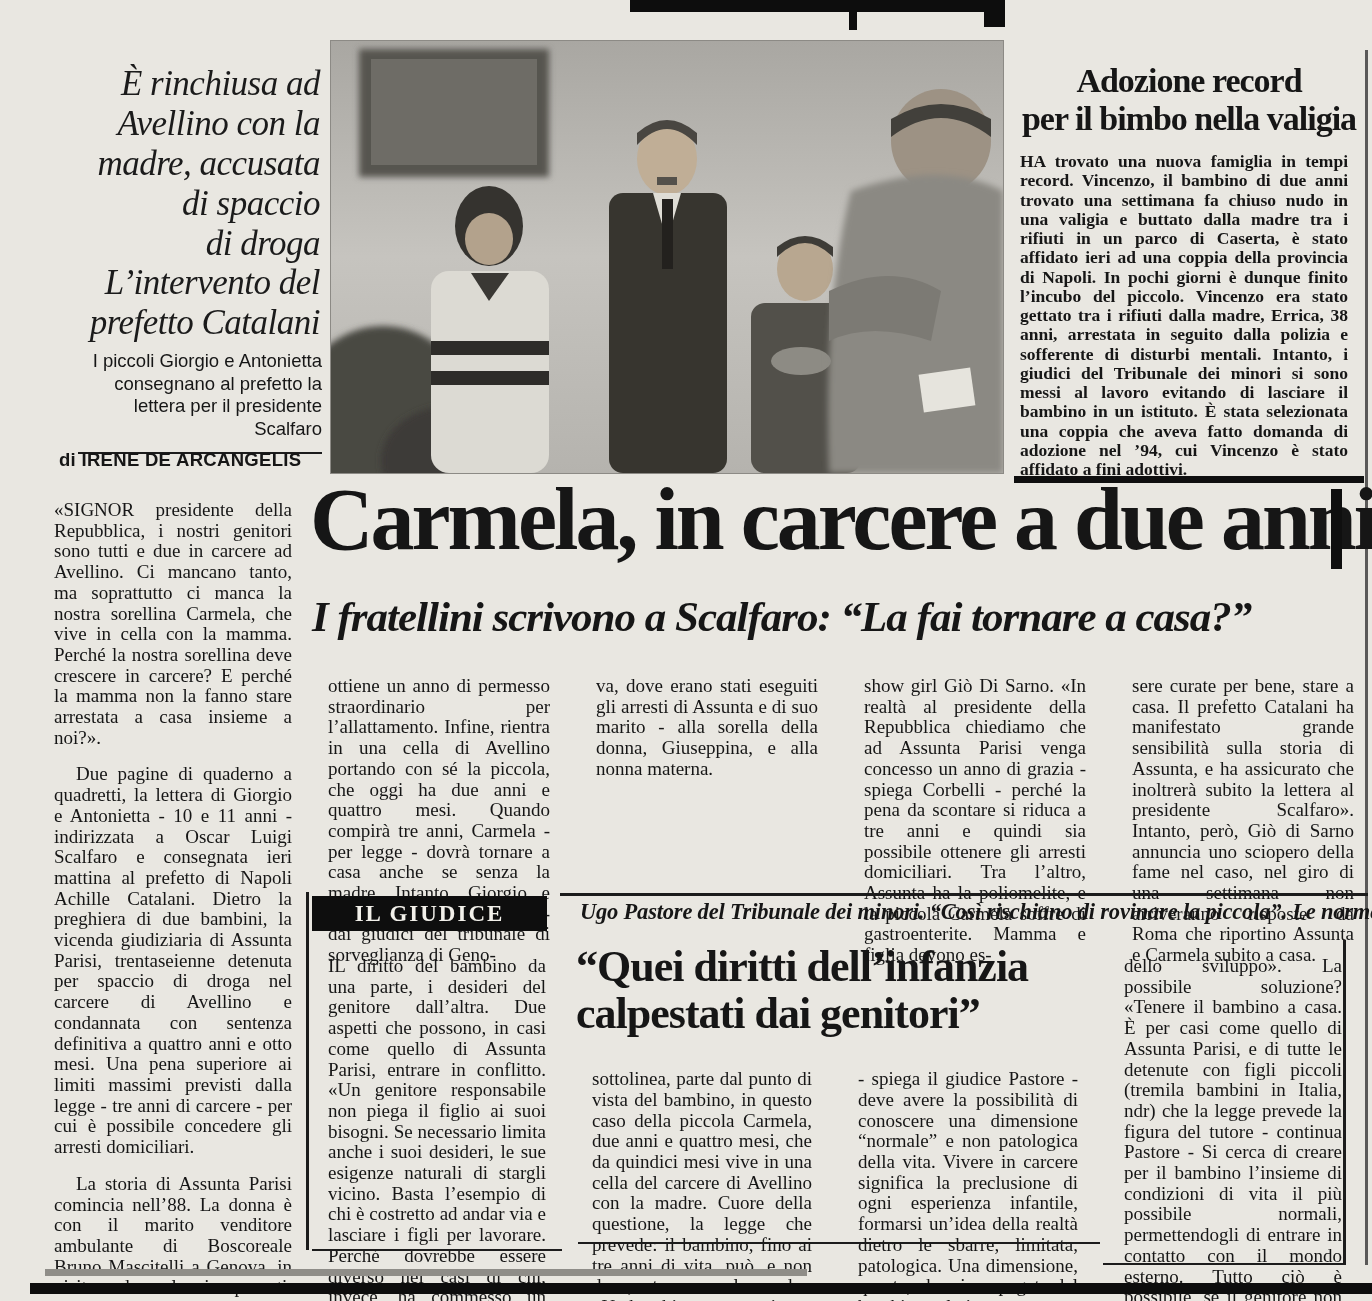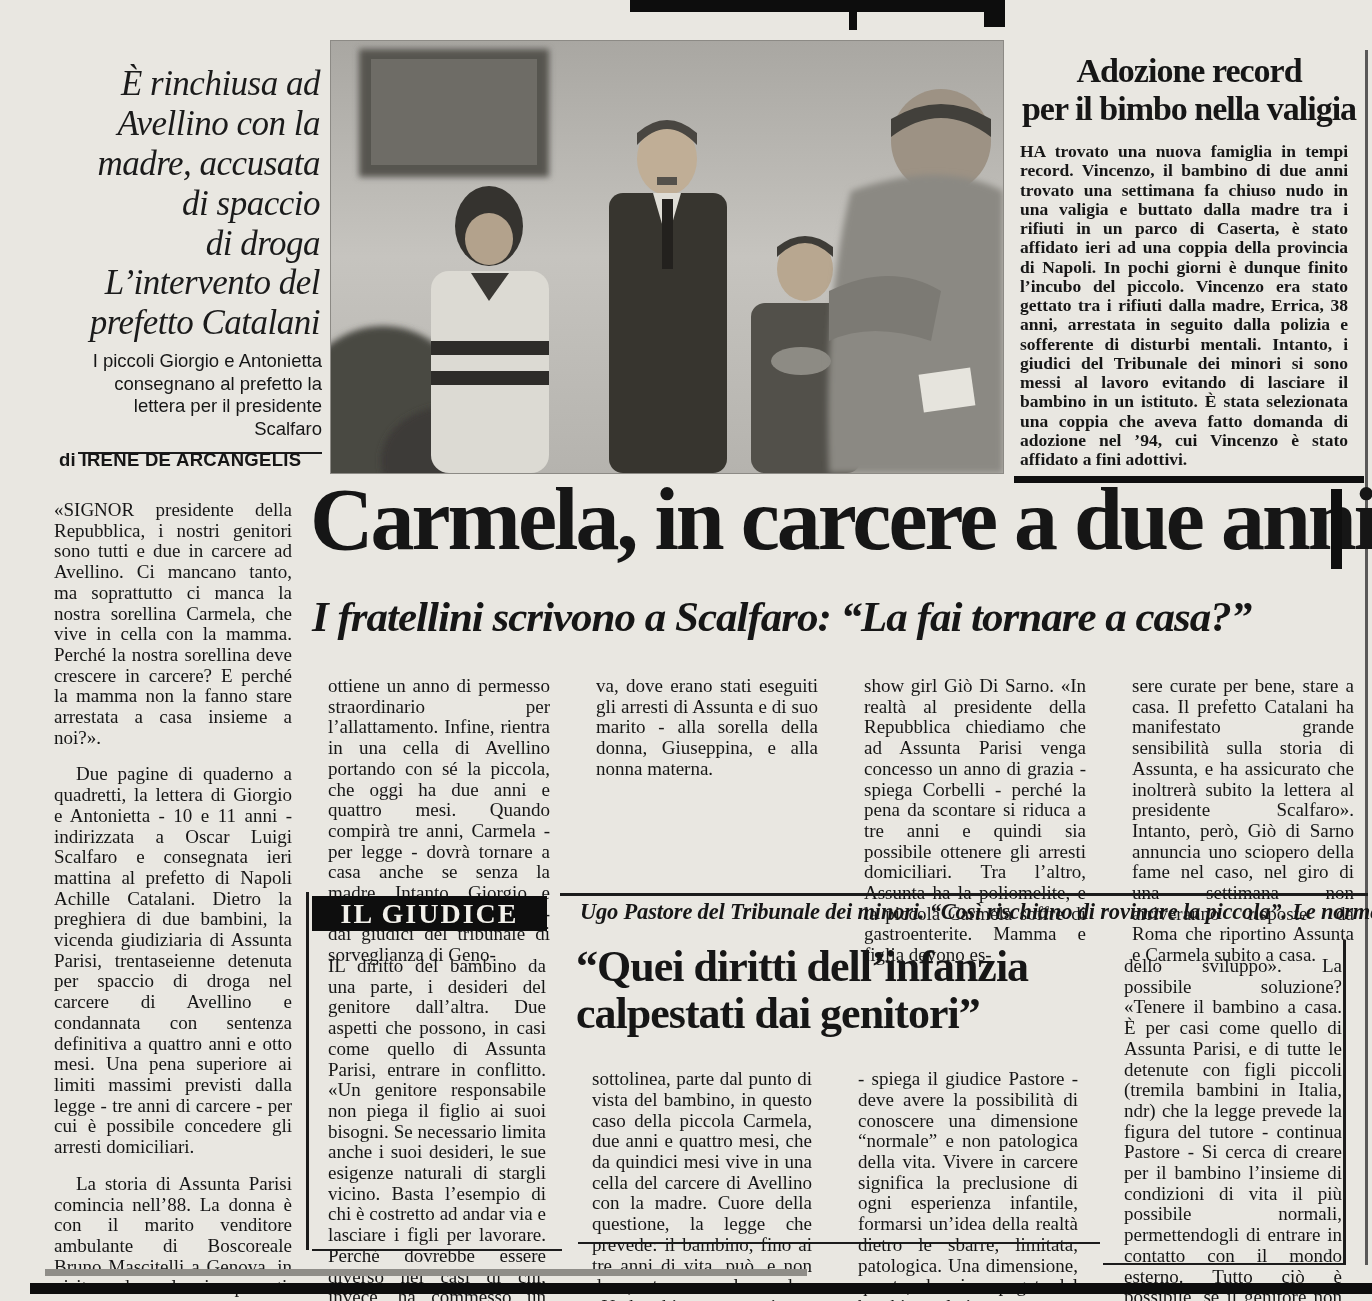--- a/index.html
+++ b/index.html
@@ -32,38 +32,38 @@
   #byline{left:59px;top:449px;width:268px;
     font-family:"Liberation Sans", sans-serif;font-weight:bold;font-size:18.5px;letter-spacing:.3px;}
   #left-body{left:38px;top:484px;width:270px;font-size:19px;line-height:1.09;}
 
   
   #photo{left:330px;top:40px;width:672px;height:432px;border:1px solid #8c8a85;background:#c4c2bd;}
   #photo svg{display:block;}
 
   
   #sidebar{left:1014px;top:52px;width:350px;height:424px;border-bottom:7px solid #0f0f0f;}
-  #sidebar-title{text-align:center;font-weight:bold;font-size:34px;
+  #sidebar-title{margin-top:10px;text-align:center;font-weight:bold;font-size:34px;
     line-height:1.12;letter-spacing:-1px;}
   #sidebar-body{margin-top:14px;padding:0 16px 0 6px;font-weight:bold;font-size:17.5px;line-height:1.1;}
 
   
   #main-headline{left:310px;top:476px;width:1030px;font-weight:bold;font-size:88px;
     letter-spacing:-3px;line-height:1;white-space:nowrap;}
   #headline-bar{left:1331px;top:489px;width:11px;height:80px;background:#0f0f0f;}
   #main-subheadline{left:312px;top:592px;width:1056px;font-weight:bold;font-style:italic;
     font-size:43px;letter-spacing:-1px;white-space:nowrap;}
   #main-cols{left:312px;top:660px;width:1058px;display:flex;gap:14px;
     font-size:19px;line-height:1.09;}
   #main-cols .col{flex:1 1 0;}
 
   
   #judge-toprule{left:560px;top:893px;width:808px;height:3px;}
   #judge-label{left:312px;top:896px;width:235px;height:35px;background:#0e0e0e;color:#f2f0ea;
-    text-align:center;font-weight:bold;font-size:28px;letter-spacing:2px;line-height:35px;}
+    text-align:center;font-weight:bold;font-size:23px;letter-spacing:2px;line-height:35px;}
   #judge-kicker{left:580px;top:899px;width:790px;font-weight:bold;font-style:italic;
     font-size:22.5px;white-space:nowrap;letter-spacing:-.2px;}
   #judge-cols{left:312px;top:940px;width:1058px;display:flex;gap:14px;
     font-size:19px;line-height:1.09;}
   #judge-col1,#judge-col4{width:250px;flex:0 0 250px;}
   #judge-mid{width:518px;flex:0 0 518px;}
   #judge-headline{font-weight:bold;font-size:44px;line-height:1.06;
     letter-spacing:-1px;margin:4px 0 16px 0;}
   #judge-midcols{display:flex;gap:14px;}
   #judge-midcols .col{flex:1 1 0;}

